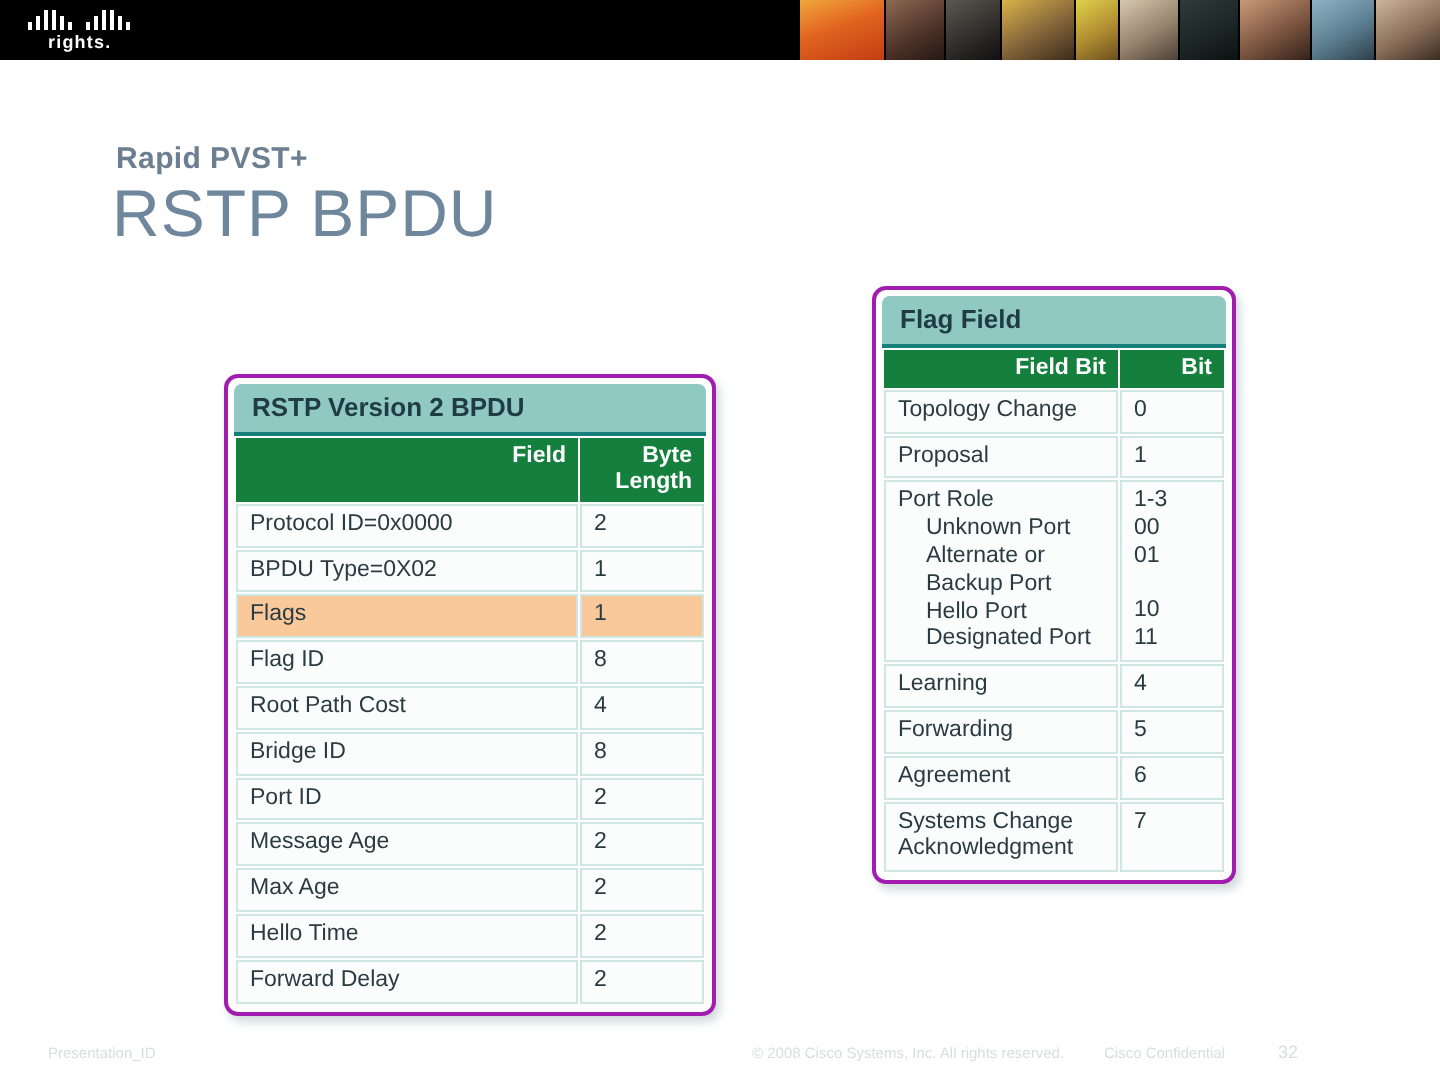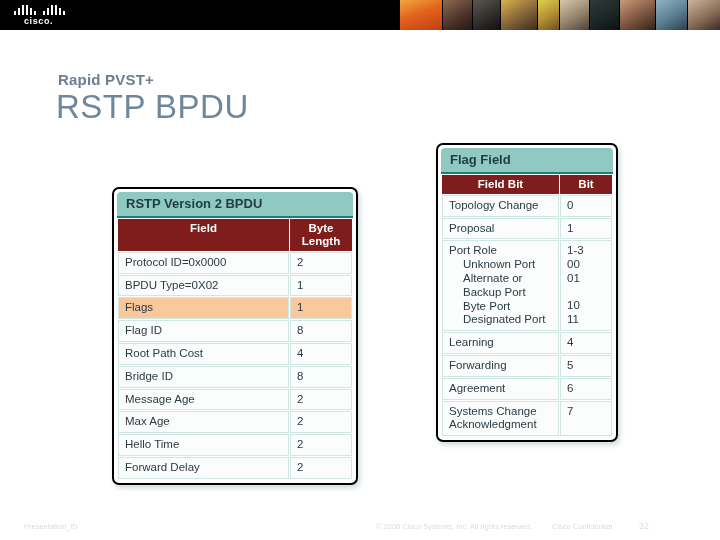--- a/index.html
+++ b/index.html
@@ -81,21 +81,21 @@
     font-size: 33px;
     font-weight: normal;
     color: #6e879c;
     letter-spacing: 0.5px;
   }
 
   
   .card {
     position: absolute;
     background: #ffffff;
-    border: 2px solid #000000;
+    border: 2px solid #a21caf;
     border-radius: 7px;
     box-shadow: 2px 3px 5px rgba(120,150,150,0.35);
     box-sizing: border-box;
     padding: 3px;
   }
   .card-title {
     background: #8fc9c2;
     color: #1f3c44;
     font-size: 13px;
     font-weight: bold;
@@ -103,25 +103,25 @@
     border-radius: 4px 4px 0 0;
     border-bottom: 2px solid #17807a;
   }
   table.grid {
     border-collapse: separate;
     border-spacing: 1px;
     width: 100%;
     table-layout: fixed;
   }
   table.grid th {
-    background: #7f1d1d;
+    background: #15803d;
     color: #ffffff;
     font-size: 11.5px;
     font-weight: bold;
-    text-align: center;
+    text-align: right;
     padding: 3px 6px;
     vertical-align: top;
     line-height: 1.12;
   }
   table.grid td {
     background: #fbfdfd;
     color: #2a3b42;
     font-size: 11.5px;
     padding: 3px 6px;
     vertical-align: top;
@@ -177,21 +177,21 @@
         <i style="left: 12px; height: 10px;"></i>
         <i style="left: 16px; height: 7px;"></i>
         <i style="left: 20px; height: 4px;"></i>
         <i style="left: 29px; height: 4px;"></i>
         <i style="left: 33px; height: 7px;"></i>
         <i style="left: 37px; height: 10px;"></i>
         <i style="left: 41px; height: 10px;"></i>
         <i style="left: 45px; height: 7px;"></i>
         <i style="left: 49px; height: 4px;"></i>
       </div>
-    <div id="cisco-wordmark">cisco.</div>
+    <div id="cisco-wordmark">rights.</div>
   </div>
   <div id="photo-strip">
     <div class="photo-cell" style="background:linear-gradient(160deg,#f0a83c 0%,#e2631f 45%,#c23d12 100%);flex-grow:1.6"></div>
     <div class="photo-cell" style="background:linear-gradient(150deg,#8d6a52 0%,#4b3128 60%,#241812 100%);flex-grow:1.1"></div>
     <div class="photo-cell" style="background:linear-gradient(150deg,#5c5750 0%,#262322 70%,#111 100%);flex-grow:1"></div>
     <div class="photo-cell" style="background:linear-gradient(150deg,#d8b24a 0%,#8a6a3b 50%,#3c2a1c 100%);flex-grow:1.4"></div>
     <div class="photo-cell" style="background:linear-gradient(150deg,#e0d24a 0%,#b08c32 55%,#6b4f1e 100%);flex-grow:0.8"></div>
     <div class="photo-cell" style="background:linear-gradient(150deg,#d6c8b0 0%,#95836c 55%,#4d4038 100%);flex-grow:1.1"></div>
     <div class="photo-cell" style="background:linear-gradient(150deg,#2e3b3a 0%,#1a2423 60%,#0c1111 100%);flex-grow:1.1"></div>
     <div class="photo-cell" style="background:linear-gradient(150deg,#c99a78 0%,#7c5540 55%,#33221a 100%);flex-grow:1.3"></div>
@@ -235,20 +235,24 @@
         </tr>
       <tr>
           <td>Root Path Cost</td>
           <td>4</td>
         </tr>
       <tr>
           <td>Bridge ID</td>
           <td>8</td>
         </tr>
       <tr>
+          <td>Port ID</td>
+          <td>2</td>
+        </tr>
+      <tr>
           <td>Message Age</td>
           <td>2</td>
         </tr>
       <tr>
           <td>Max Age</td>
           <td>2</td>
         </tr>
       <tr>
           <td>Hello Time</td>
           <td>2</td>
@@ -281,21 +285,21 @@
       </tr>
       <tr>
         <td>Proposal</td>
         <td>1</td>
       </tr>
       <tr>
         <td class="rolecell">
           <span>Port Role</span>
           <span class="sub">Unknown Port</span>
           <span class="sub">Alternate or Backup Port</span>
-          <span class="sub">Byte Port</span>
+          <span class="sub">Hello Port</span>
           <span class="sub">Designated Port</span>
         </td>
         <td class="rolecell">
           <span>1-3</span>
           <span class="sub" style="padding-left:0">00</span>
           <span class="sub" style="padding-left:0">01</span>
           <span class="sub" style="padding-left:0;margin-top:13px">10</span>
           <span class="sub" style="padding-left:0">11</span>
         </td>
       </tr>

